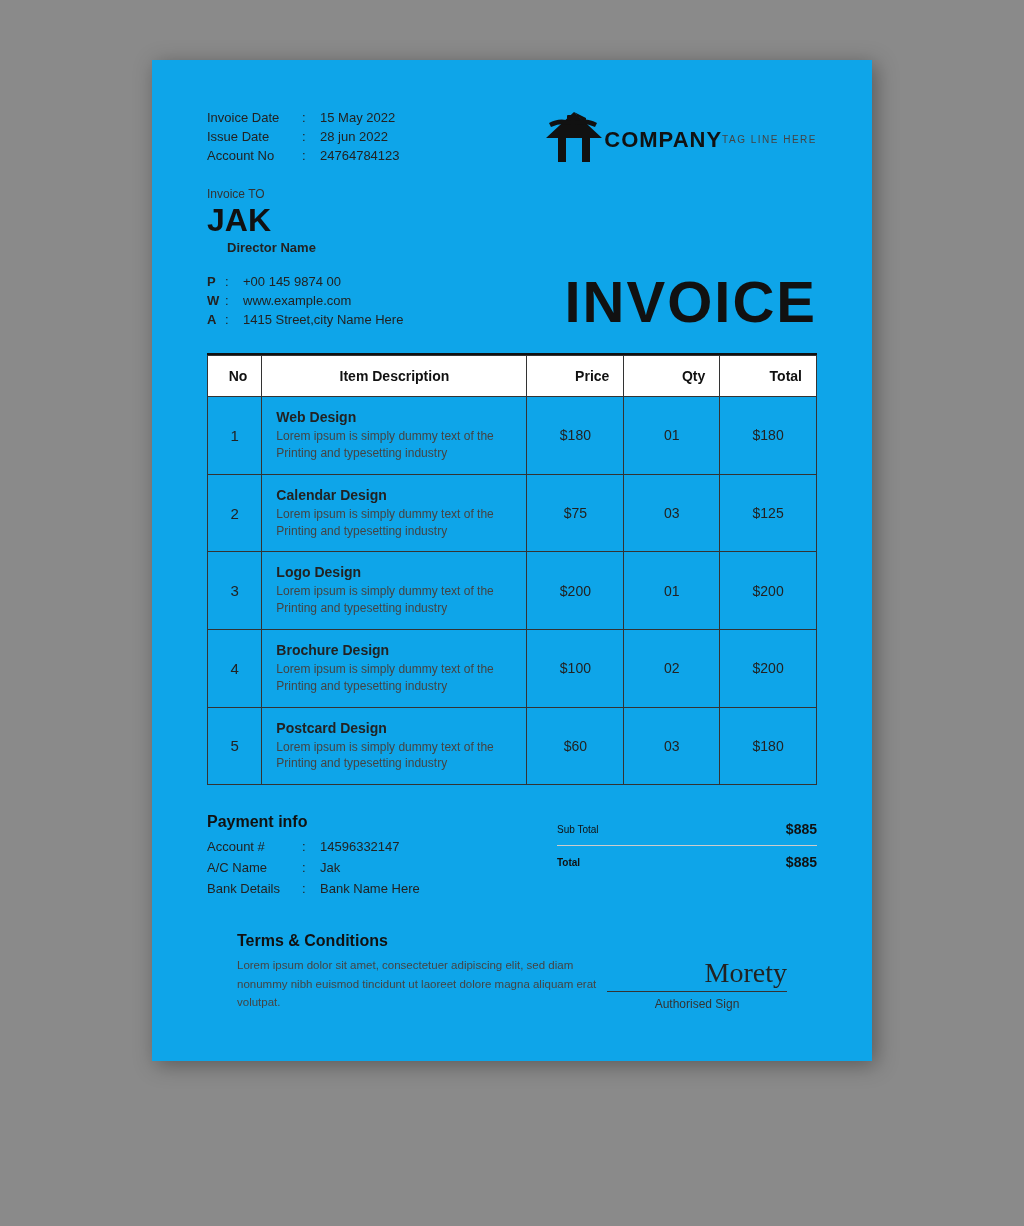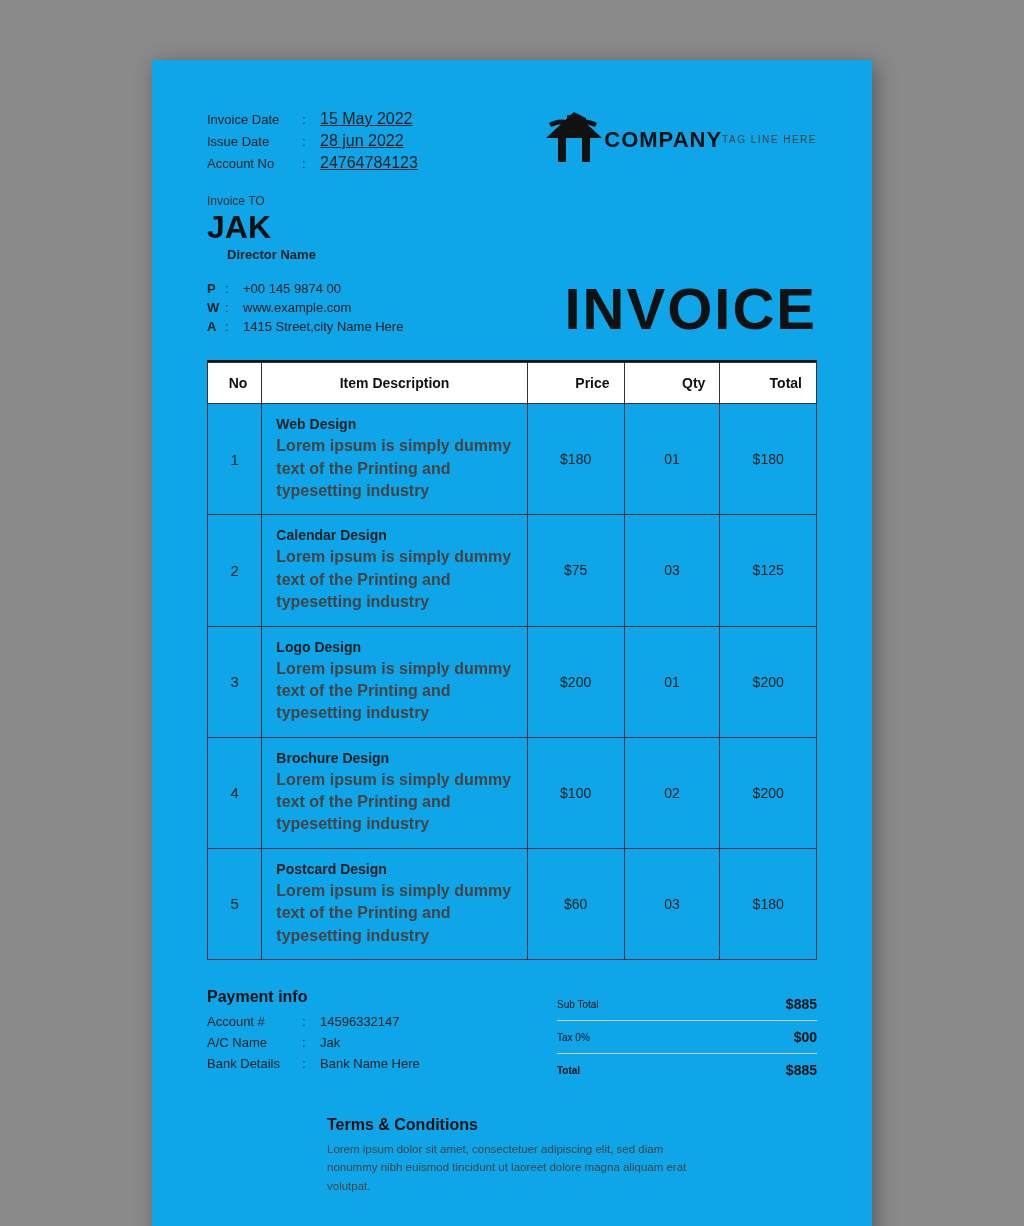--- a/index.html
+++ b/index.html
@@ -33,22 +33,21 @@
     }
     .meta-label {
       width: 95px;
       font-size: 13px;
     }
     .meta-colon {
       width: 18px;
       font-size: 13px;
     }
     .meta-value {
-      font-size: 16px;
-      text-decoration: underline;
+      font-size: 13px;
     }
     .logo-area {
       display: flex;
       flex-direction: row;
       align-items: center;
       margin-top: 0;
     }
     .logo-icon {
       width: 60px;
       height: 55px;
@@ -169,24 +168,23 @@
     .invoice-table th.no-col { width: 55px; }
     .invoice-table th.price-col,
     .invoice-table th.qty-col,
     .invoice-table th.total-col { width: 100px; }
     .item-title {
       font-weight: 700;
       font-size: 14px;
       margin-bottom: 3px;
     }
     .item-desc {
-      font-size: 16px;
+      font-size: 12px;
       color: #444;
       line-height: 1.4;
-      font-weight: bold;
     }
     
     .footer-section {
       display: flex;
       justify-content: space-between;
       margin-top: 28px;
       align-items: flex-start;
     }
     .payment-info {
       flex: 1;
@@ -441,31 +439,32 @@
     <span class="pay-colon">:</span>
     <span class="pay-value">Bank Name Here</span>
   </div>
         </div>
     </div>
     <div class="totals-section">
       <div class="totals-row">
         <span class="totals-label">Sub Total</span>
         <span class="totals-value">$885</span>
       </div>
-      <div class="totals-row">
-        <span class="totals-label">Tax   0%</span>
-        <span class="totals-value">$00</span>
-      </div>
       <div class="totals-row total-final">
         <span class="totals-label">Total</span>
         <span class="totals-value">$885</span>
       </div>
     </div>
   </div>
 
   <div class="bottom-footer">
     <div class="terms-section">
       <div class="terms-title">Terms &amp; Conditions</div>
       <div class="terms-text">Lorem ipsum dolor sit amet, consectetuer adipiscing elit, sed diam nonummy nibh euismod tincidunt ut laoreet dolore magna aliquam erat volutpat.</div>
     </div>
+    <div class="sign-section">
+      <div class="sign-name">Morety</div>
+      <div class="sign-line"></div>
+      <div class="sign-label">Authorised Sign</div>
+    </div>
   </div>
 
 </div>
 
 </body></html>

